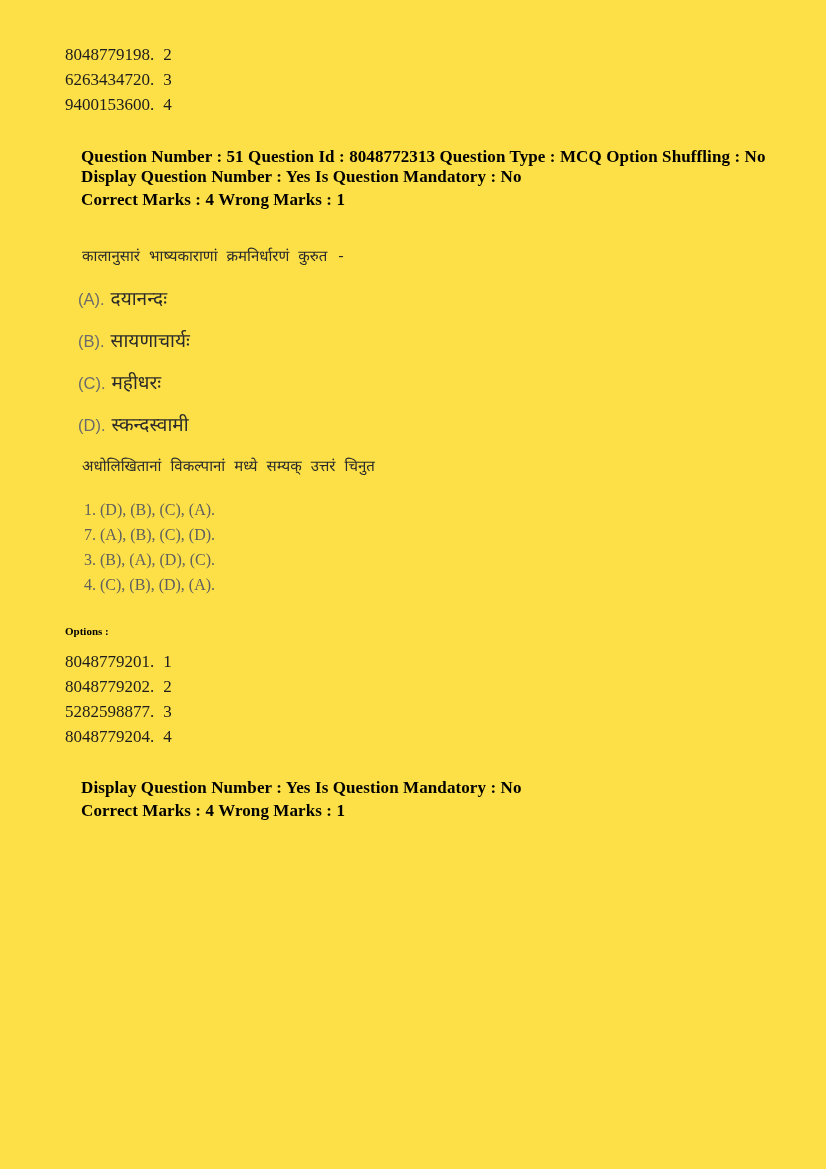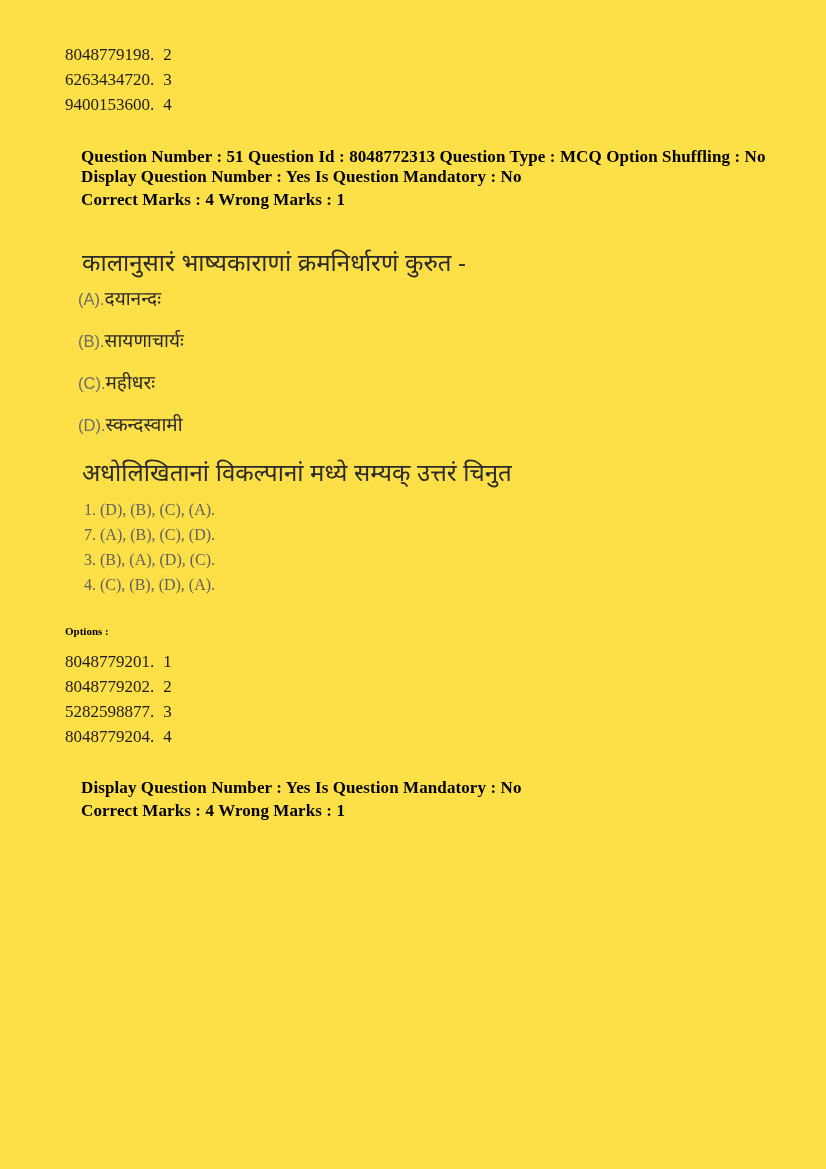--- a/index.html
+++ b/index.html
@@ -38,42 +38,43 @@
   }
   .qheader .hline {
     line-height: 20px;
     white-space: nowrap;
     letter-spacing: 0.1px;
   }
   .qheader .marks { margin-top: 3px; }
 
   
   .dev {
-    font-family: Liberation Sans, sans-serif;
+    font-family: Liberation Mono, monospace;
     color: #2a2a2a;
-    font-size: 24px;
+    font-size: 15px;
     white-space: nowrap;
   }
   .question-text { left: 82px; }
   .instruction { left: 82px; }
 
   .choice {
     left: 78px;
     white-space: nowrap;
     line-height: 22px;
   }
   .choice .choice-label {
     font-family: "Liberation Sans", sans-serif;
     font-size: 16.5px;
     color: #6b6b6b;
   }
   .choice .choice-text {
     font-family: "Liberation Sans", sans-serif;
     font-size: 19px;
     color: #2a2a2a;
+    margin-left: 6px;
   }
 
   
   .seq-list { left: 84px; }
   .seq-item {
     height: 25px;
     line-height: 25px;
     font-family: Liberation Serif, serif;
     font-size: 16px;
     color: #5f5f5f;

